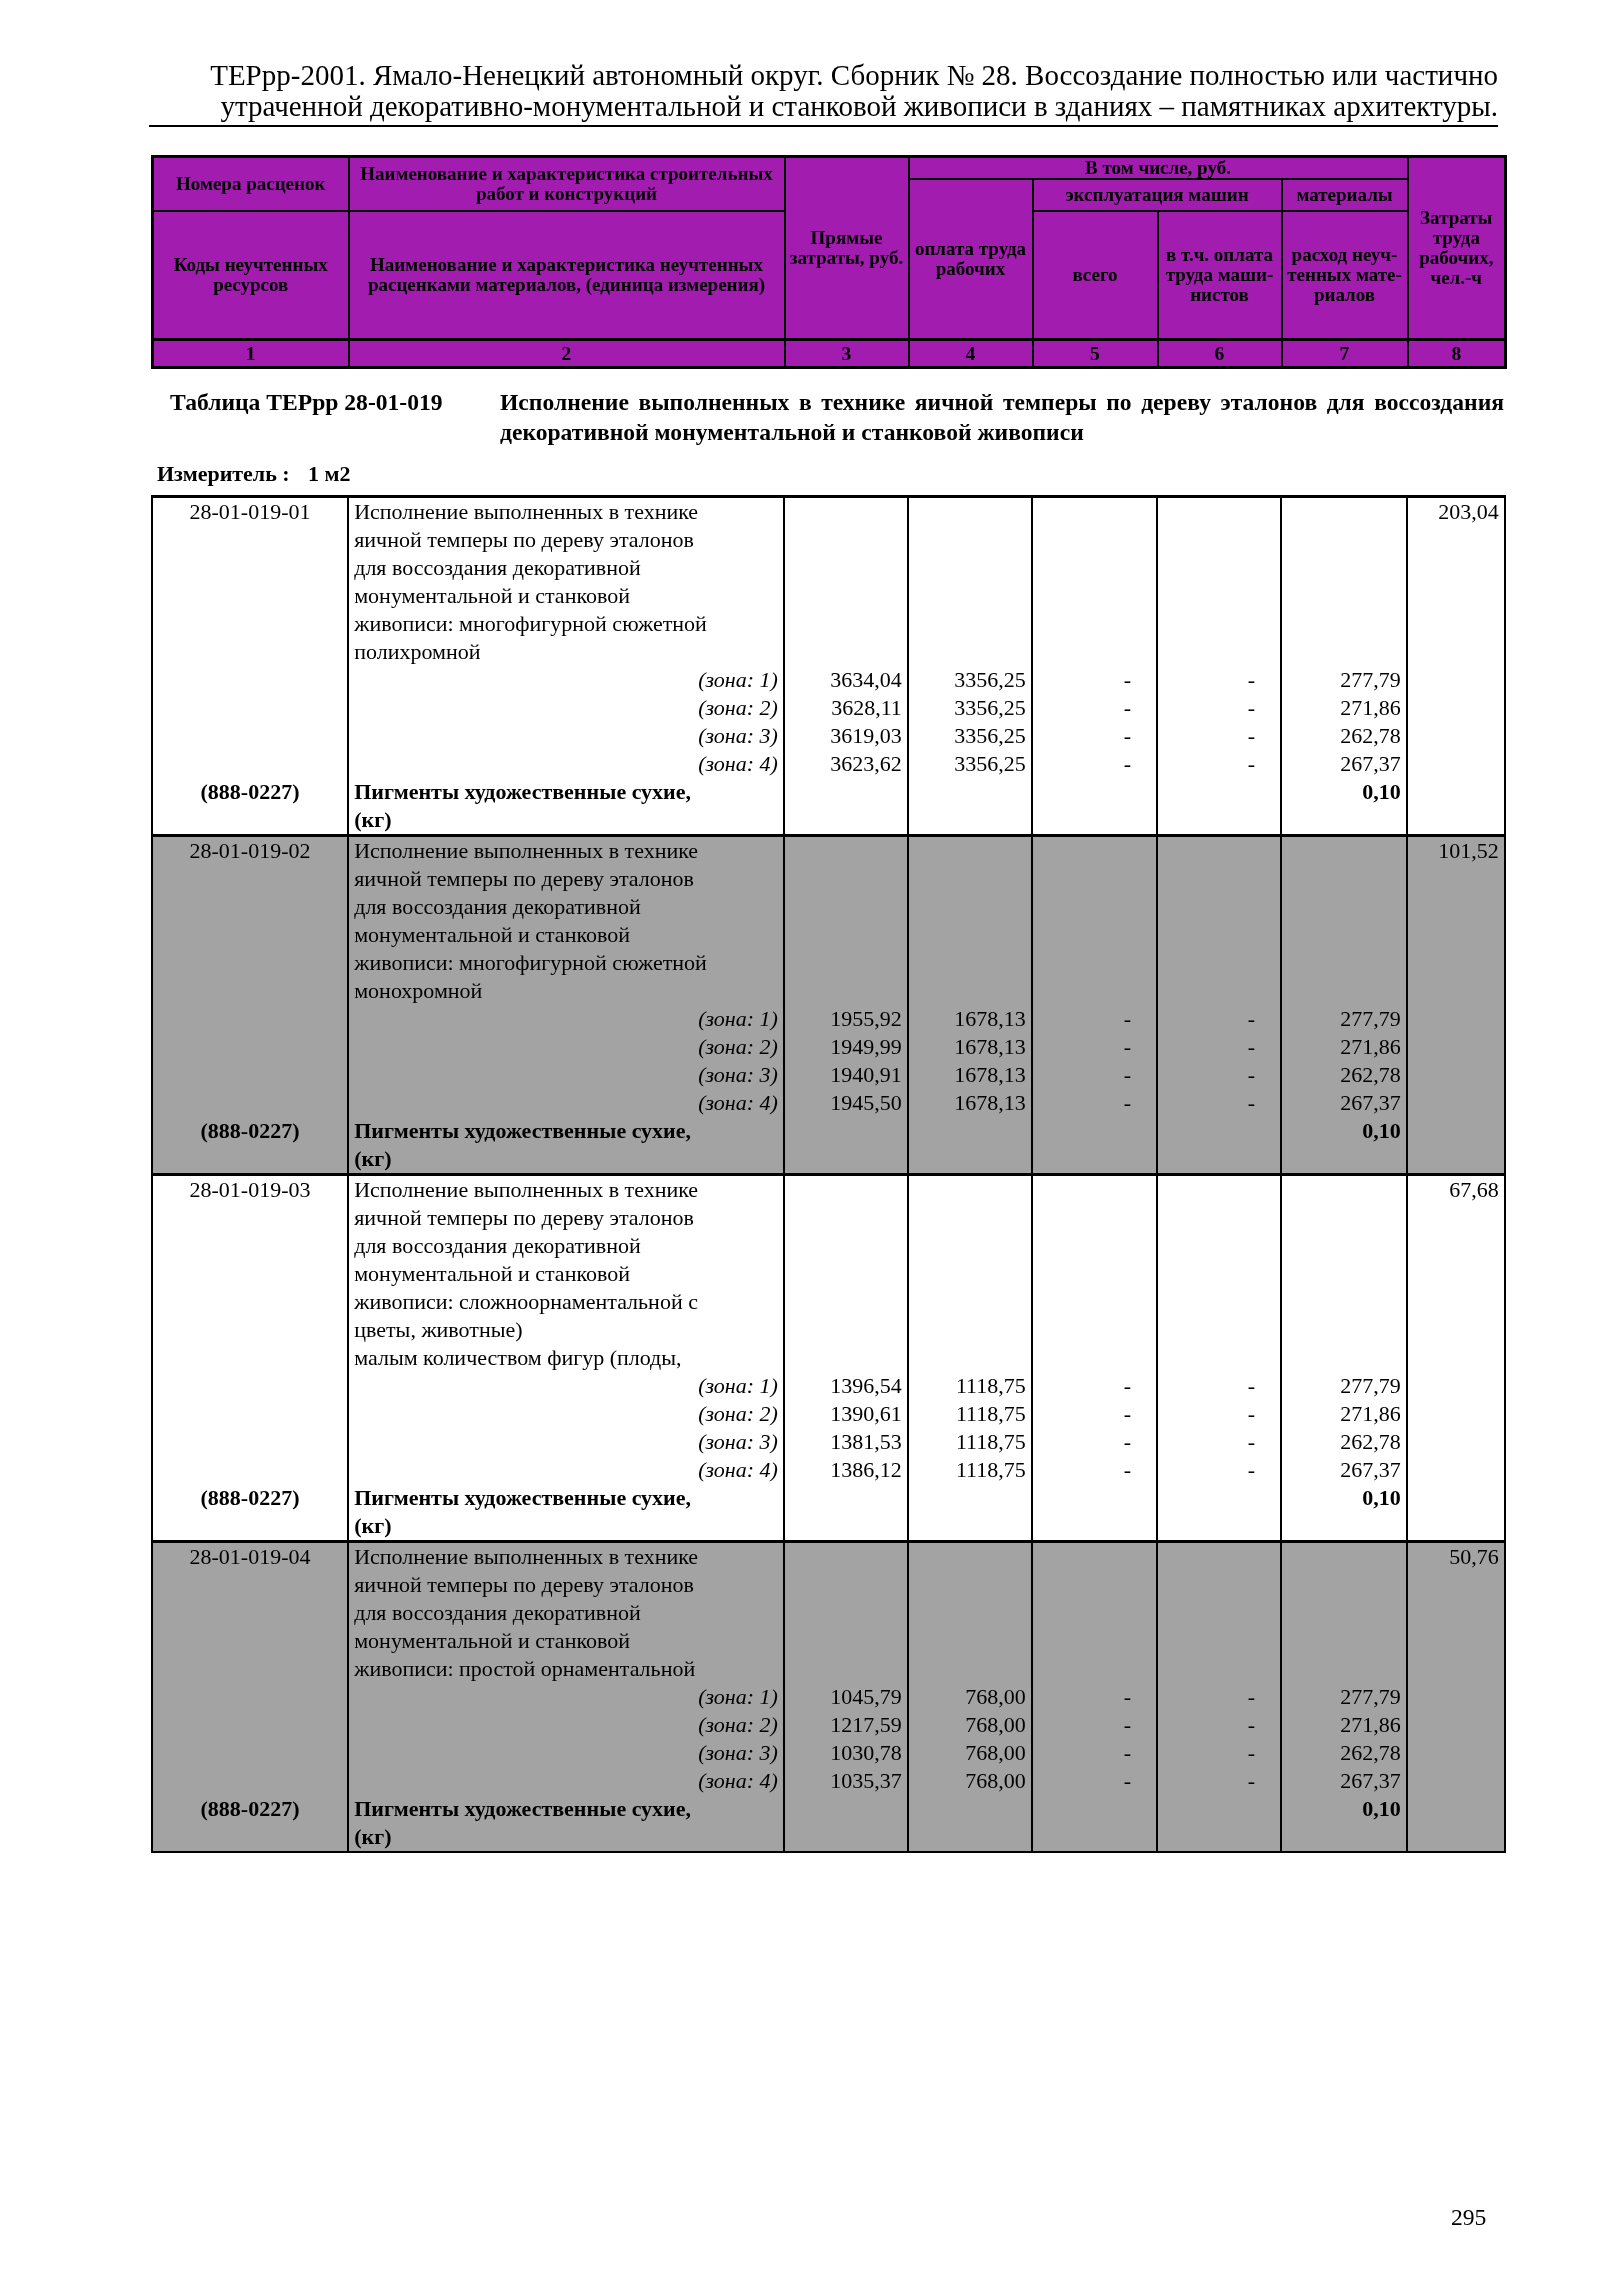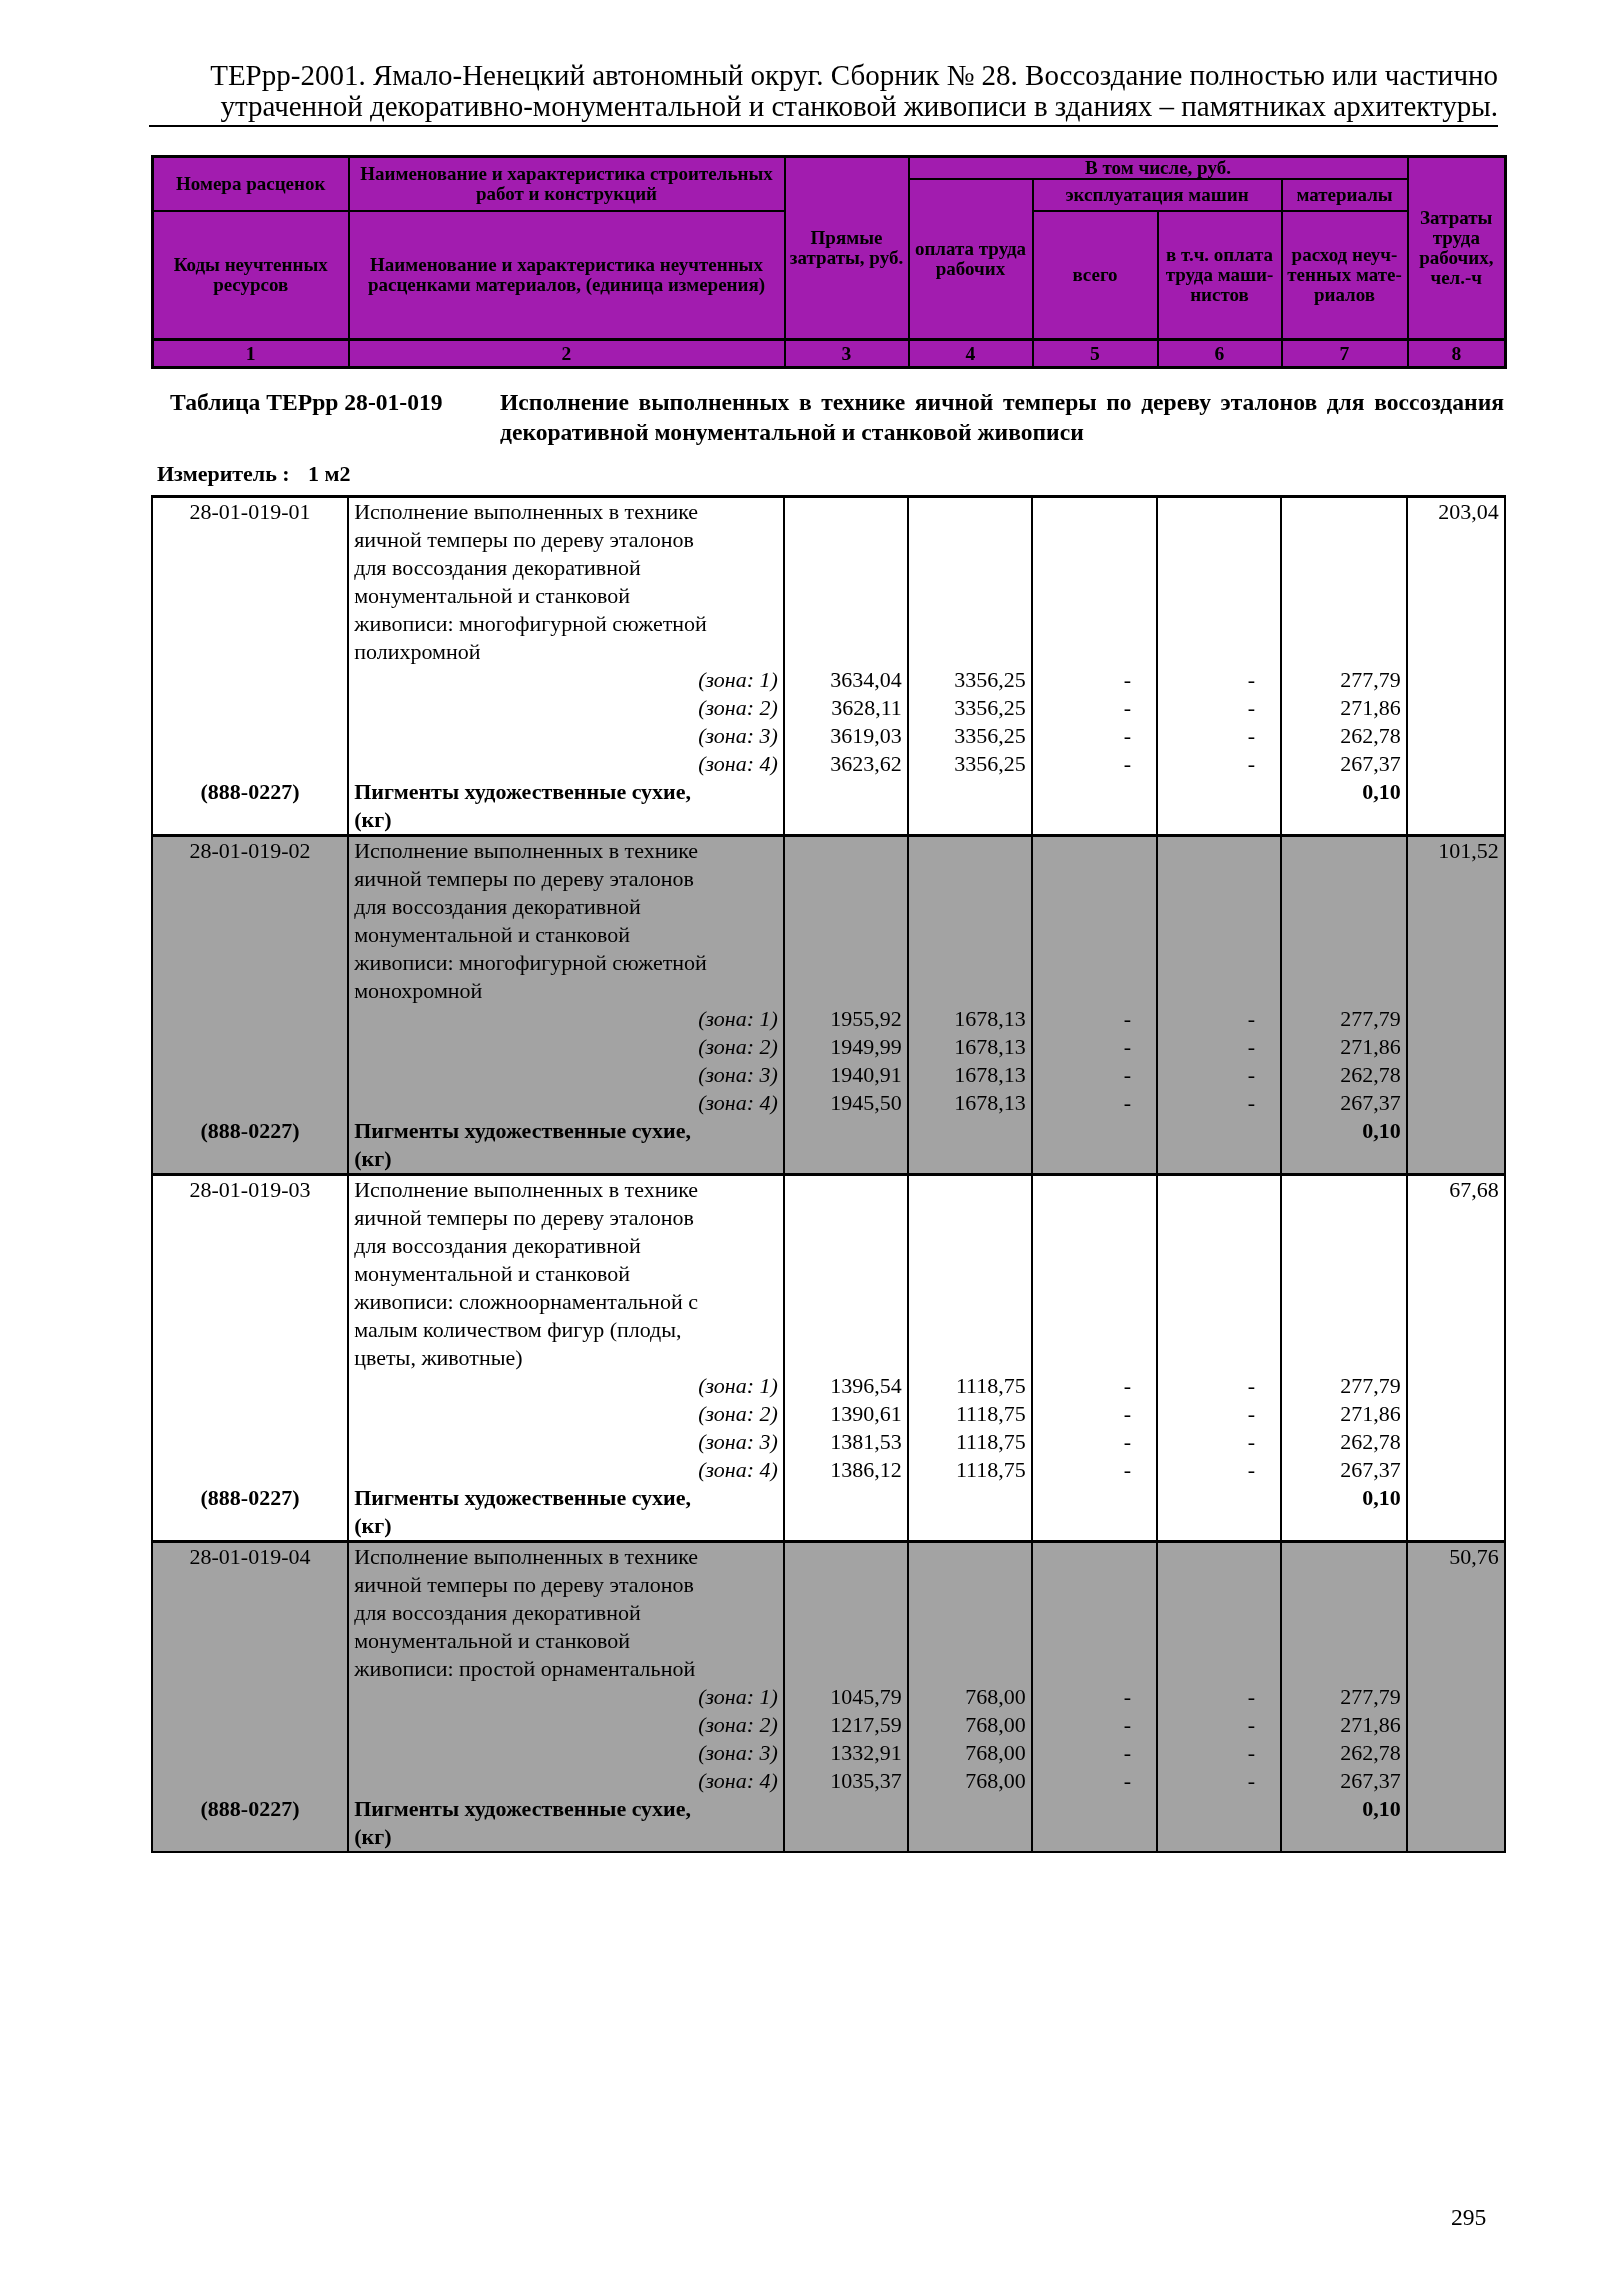--- a/index.html
+++ b/index.html
@@ -408,31 +408,31 @@
         <td>живописи: сложноорнаментальной с</td>
         <td></td>
         <td></td>
         <td></td>
         <td></td>
         <td></td>
         <td class="num"></td>
       </tr>
       <tr>
         <td class="c1"></td>
+        <td>цветы, животные)</td>
+        <td></td>
+        <td></td>
+        <td></td>
+        <td></td>
+        <td></td>
+        <td class="num"></td>
+      </tr>
+      <tr>
+        <td class="c1"></td>
         <td>малым количеством фигур (плоды,</td>
-        <td></td>
-        <td></td>
-        <td></td>
-        <td></td>
-        <td></td>
-        <td class="num"></td>
-      </tr>
-      <tr>
-        <td class="c1"></td>
-        <td>цветы, животные)</td>
         <td></td>
         <td></td>
         <td></td>
         <td></td>
         <td></td>
         <td class="num"></td>
       </tr>
       <tr>
         <td class="c1"></td>
         <td class="zone">(зона: 1)</td>
@@ -561,21 +561,21 @@
         <td class="num">1217,59</td>
         <td class="num">768,00</td>
         <td class="dash">-</td>
         <td class="dash">-</td>
         <td class="num">271,86</td>
         <td></td>
       </tr>
       <tr>
         <td class="c1"></td>
         <td class="zone">(зона: 3)</td>
-        <td class="num">1332,91</td>
+        <td class="num">1030,78</td>
         <td class="num">768,00</td>
         <td class="dash">-</td>
         <td class="dash">-</td>
         <td class="num">262,78</td>
         <td></td>
       </tr>
       <tr>
         <td class="c1"></td>
         <td class="zone">(зона: 4)</td>
         <td class="num">1035,37</td>

